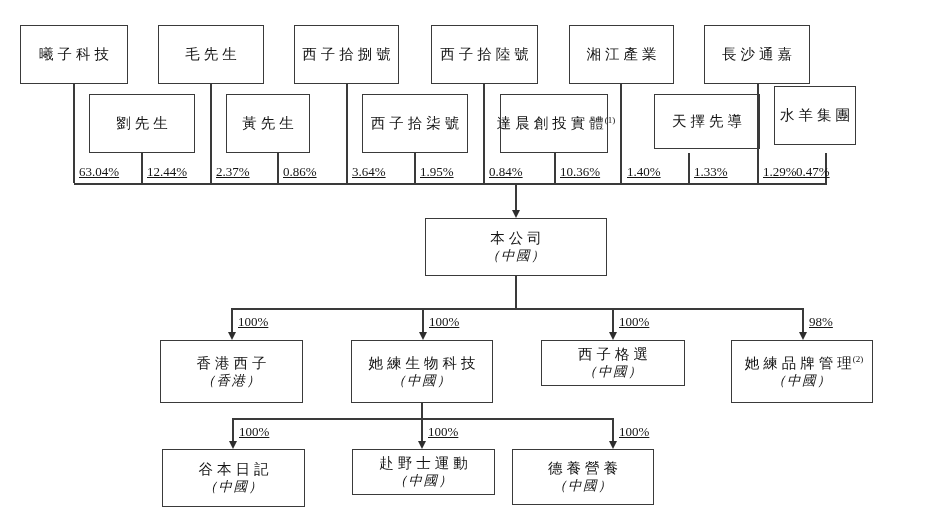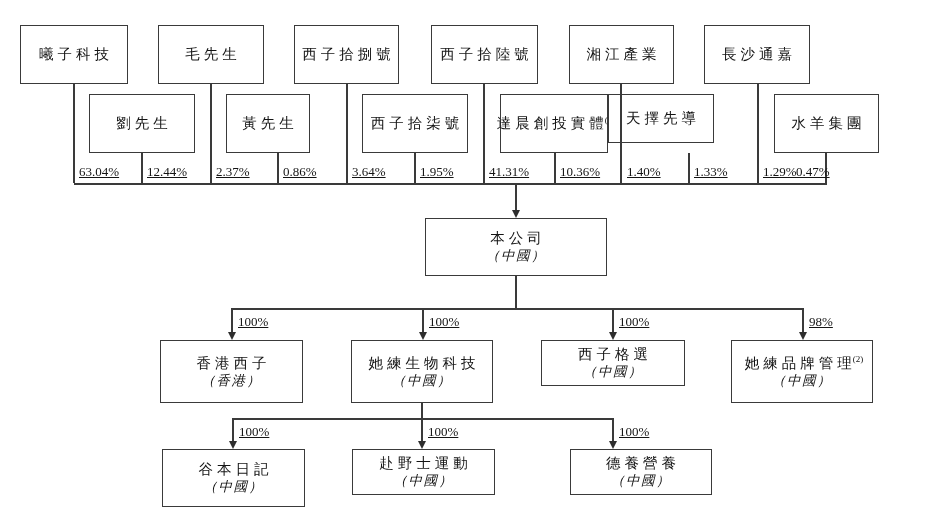--- a/index.html
+++ b/index.html
@@ -51,24 +51,24 @@
   </div>
   <div class="box" style="left:226px;top:94px;width:84px;height:59px">
     <span class="nm">黃先生</span>
   </div>
   <div class="box" style="left:362px;top:94px;width:106px;height:59px">
     <span class="nm">西子拾柒號</span>
   </div>
   <div class="box" style="left:500px;top:94px;width:108px;height:59px">
     <span class="nm"><span>達晨創投實體</span><sup>(1)</sup></span>
   </div>
-  <div class="box" style="left:608px;top:94px;width:106px;height:49px">
+  <div class="box" style="left:654px;top:94px;width:106px;height:55px">
     <span class="nm">天擇先導</span>
   </div>
-  <div class="box" style="left:774px;top:94px;width:105px;height:59px">
+  <div class="box" style="left:774px;top:86px;width:82px;height:59px">
     <span class="nm">水羊集團</span>
   </div>
 
   <div class="vl" style="left:74px;top:84px;height:99px"></div>
   <div class="vl" style="left:211px;top:84px;height:99px"></div>
   <div class="vl" style="left:347px;top:84px;height:99px"></div>
   <div class="vl" style="left:484px;top:84px;height:99px"></div>
   <div class="vl" style="left:621px;top:84px;height:99px"></div>
   <div class="vl" style="left:758px;top:84px;height:99px"></div>
   <div class="vl" style="left:142px;top:153px;height:30px"></div>
@@ -79,21 +79,21 @@
   <div class="vl" style="left:826px;top:153px;height:30px"></div>
 
   <div class="hl" style="left:74px;top:183px;width:753px"></div>
 
   <div class="pct" style="left:79px;top:164px">63.04%</div>
   <div class="pct" style="left:147px;top:164px">12.44%</div>
   <div class="pct" style="left:216px;top:164px">2.37%</div>
   <div class="pct" style="left:283px;top:164px">0.86%</div>
   <div class="pct" style="left:352px;top:164px">3.64%</div>
   <div class="pct" style="left:420px;top:164px">1.95%</div>
-  <div class="pct" style="left:489px;top:164px">41.31%</div>
+  <div class="pct" style="left:489px;top:164px">0.84%</div>
   <div class="pct" style="left:560px;top:164px">10.36%</div>
   <div class="pct" style="left:627px;top:164px">1.40%</div>
   <div class="pct" style="left:694px;top:164px">1.33%</div>
   <div class="pct" style="left:763px;top:164px">1.29%</div>
   <div class="pct" style="left:796px;top:164px">0.47%</div>
 
   <div class="vl" style="left:516px;top:183px;height:27px"></div>
   <div class="ah" style="left:516px;top:210px"></div>
 
   <div class="box" style="left:425px;top:218px;width:182px;height:58px">
@@ -150,18 +150,18 @@
   <div class="pct" style="left:619px;top:424px">100%</div>
 
   <div class="box" style="left:162px;top:449px;width:143px;height:58px">
     <span class="nm">谷本日記</span>
     <span class="jur">（中國）</span>
   </div>
   <div class="box" style="left:352px;top:449px;width:143px;height:46px">
     <span class="nm">赴野士運動</span>
     <span class="jur">（中國）</span>
   </div>
-  <div class="box" style="left:570px;top:449px;width:142px;height:46px">
+  <div class="box" style="left:512px;top:449px;width:142px;height:56px">
     <span class="nm">德養營養</span>
     <span class="jur">（中國）</span>
   </div>
 
 </div>
 
 </body></html>

